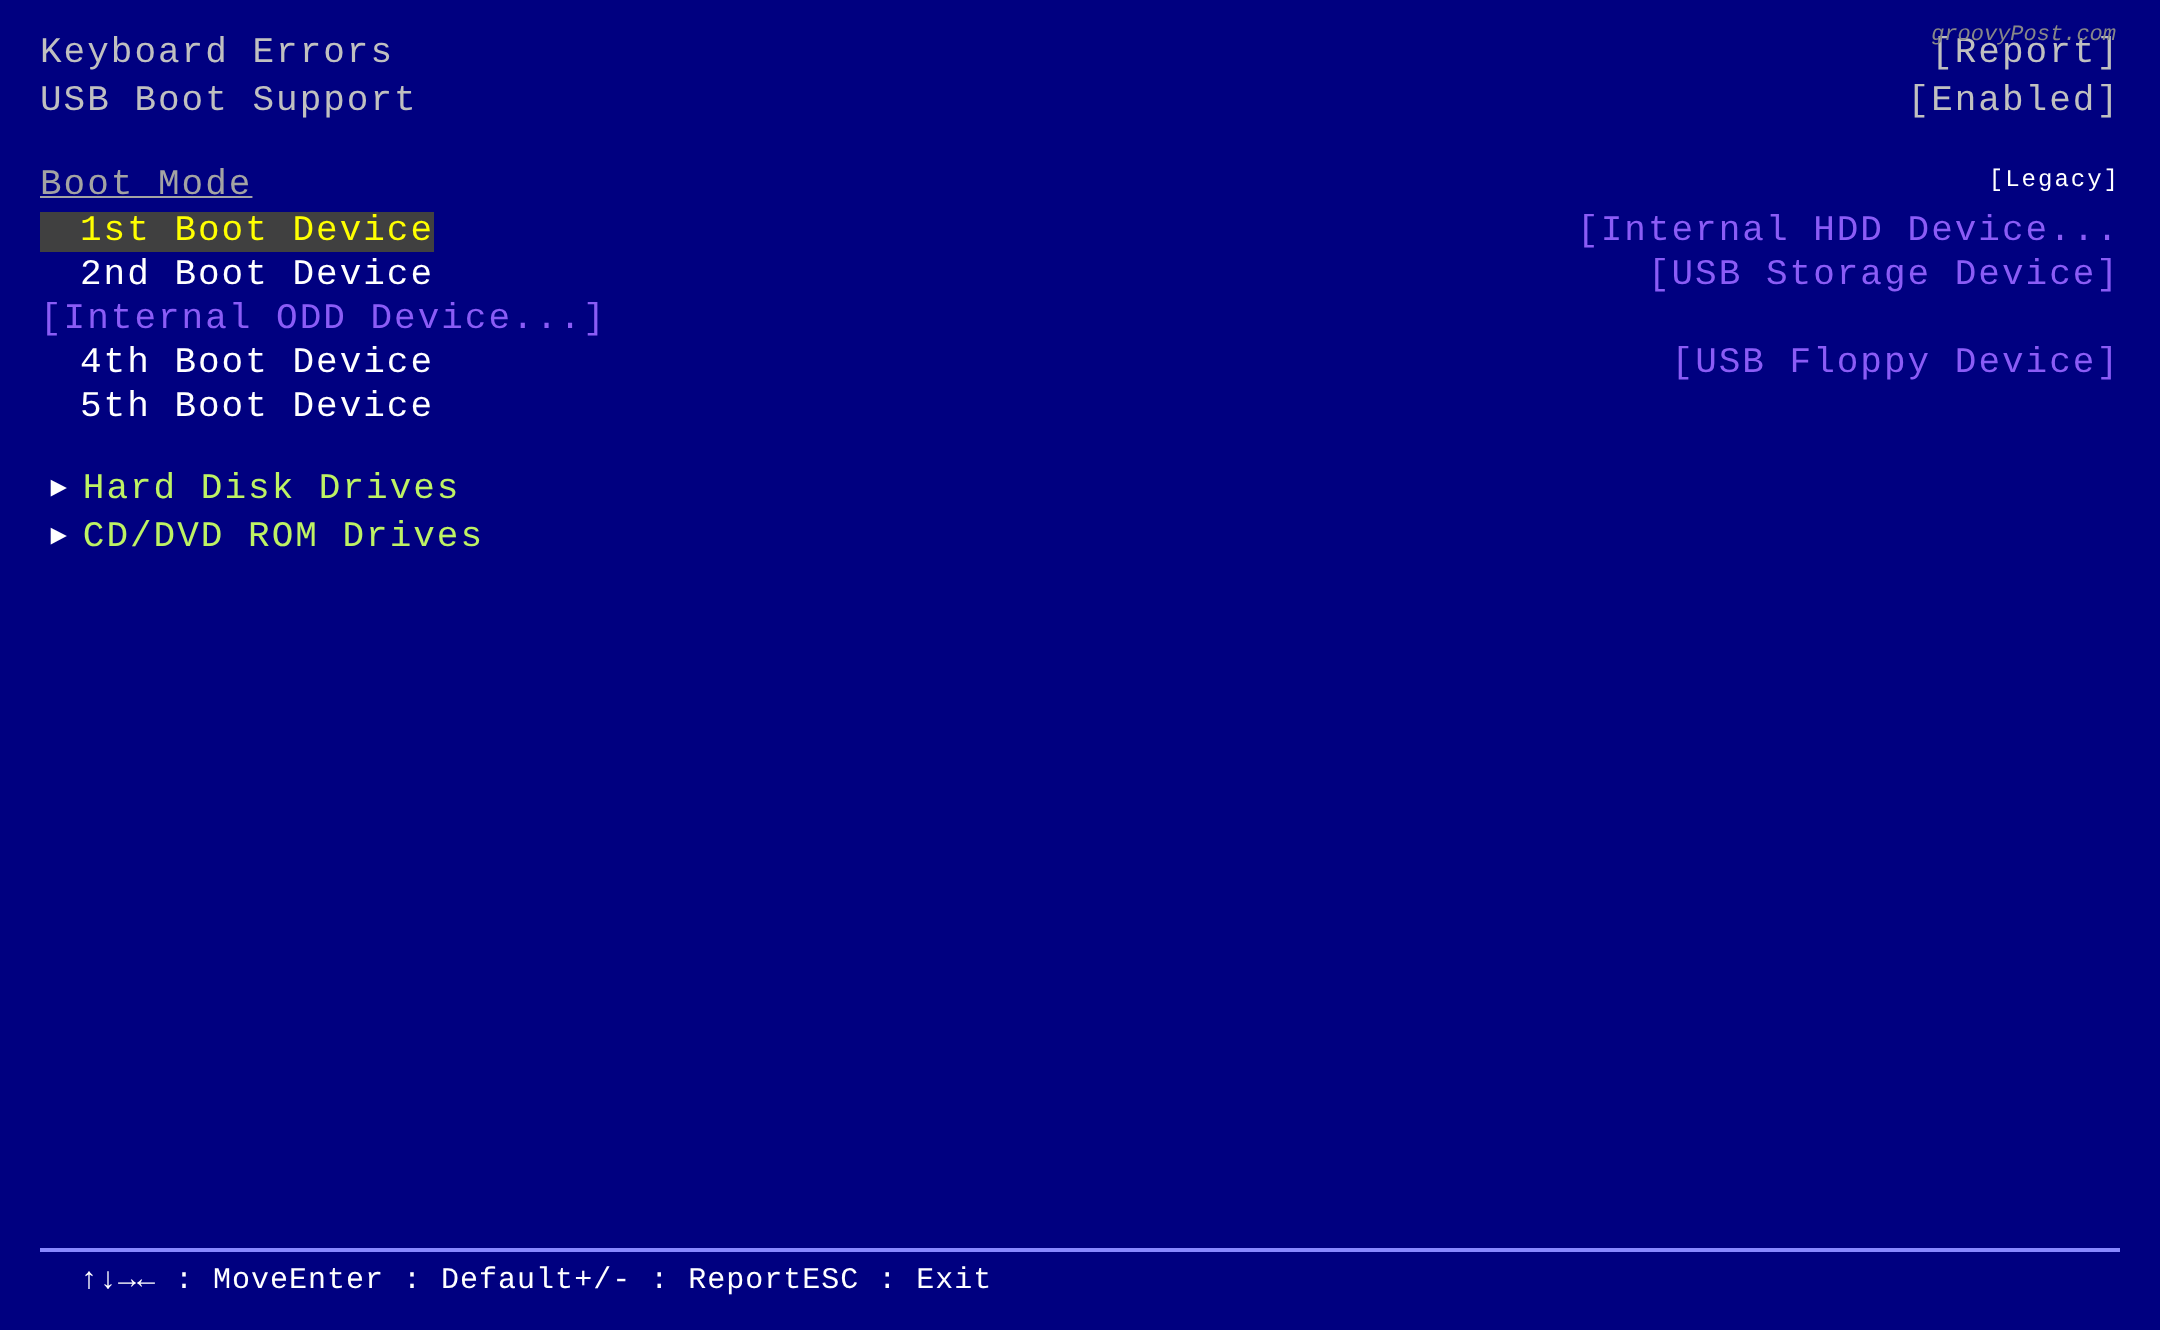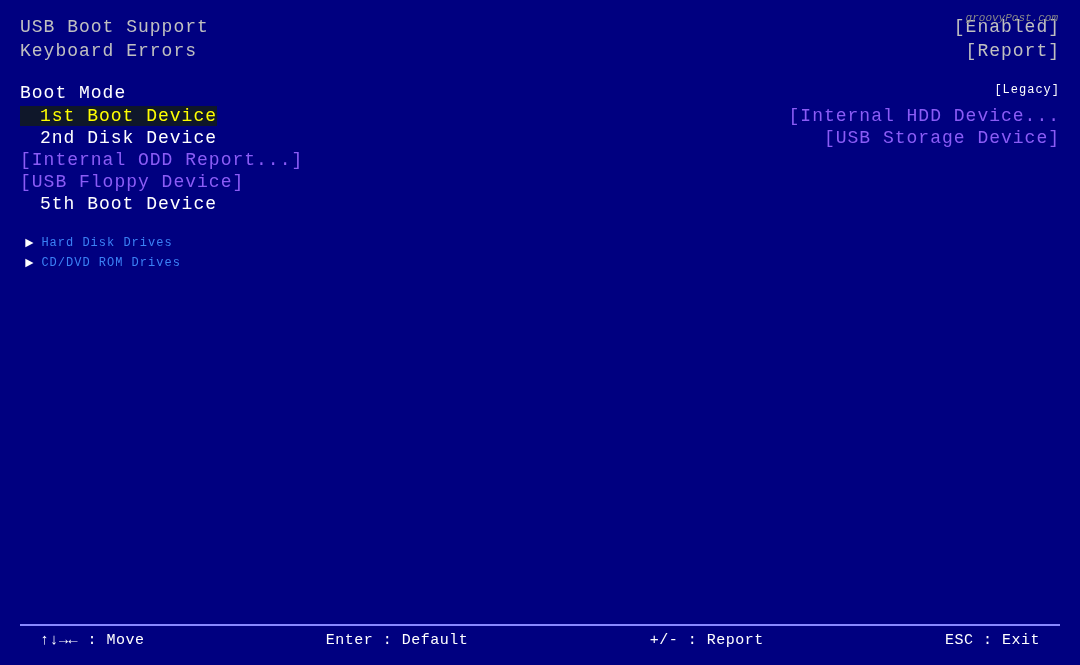--- a/index.html
+++ b/index.html
@@ -82,48 +82,47 @@
     }
 
     .boot-device-value {
       color: #8b5cf6;
       font-size: 18px;
       letter-spacing: 1px;
     }
 
     .selected-boot .boot-device-label {
       color: #ffff00;
-      background-color: #0f172a;
+      background-color: #404040;
     }
 
     .submenu-item {
       display: flex;
       align-items: center;
       padding: 2px 0;
     }
 
     .arrow-icon {
       color: #ffffff;
       font-size: 14px;
       margin-right: 8px;
       padding-left: 5px;
     }
 
     .submenu-label {
-      color: #3b82f6;
-      font-size: 12px;
+      color: #bef264;
+      font-size: 18px;
       letter-spacing: 1px;
     }
 
     .footer-bar {
       background-color: #000080;
       border-top: 2px solid #8888ff;
       padding: 6px 20px;
       display: flex;
-      flex-direction: column;
       gap: 3px;
     }
 
     .footer-row {
       display: flex;
       justify-content: space-between;
       align-items: center;
     }
 
     .footer-item {
@@ -132,69 +131,71 @@
       letter-spacing: 0.5px;
     }
 
     .boot-mode-row {
       display: flex;
       justify-content: space-between;
       padding: 2px 0;
     }
 
     .boot-mode-label {
-      color: #ffffff;
-      font-size: 18px;
-      letter-spacing: 1px;
+      color: #a3a3a3;
+      font-size: 18px;
+      letter-spacing: 1px;
+      text-decoration: underline;
     }
 
     .boot-mode-value {
       color: #ffffff;
       font-size: 12px;
       letter-spacing: 1px;
     }
   </style>
 </head>
 <body>
 
 <div class="bios-screen" data-interactable="false">
 
   <div class="watermark" data-interactable="false">groovyPost.com</div>
 
   <div class="main-content" data-interactable="false">
 
     <div class="bios-row" data-interactable="false">
+      <span class="label-text" data-interactable="false">Keyboard Errors</span>
+      <span class="value-text" data-interactable="false">[Report]</span>
+    </div>
+    <div class="bios-row" data-interactable="false">
       <span class="label-text" data-interactable="false">USB Boot Support</span>
       <span class="value-text" data-interactable="false">[Enabled]</span>
-    </div>
-    <div class="bios-row" data-interactable="false">
-      <span class="label-text" data-interactable="false">Keyboard Errors</span>
-      <span class="value-text" data-interactable="false">[Report]</span>
     </div>
 
     <div class="section-gap"></div>
 
     <div class="boot-mode-row" data-interactable="true">
       <span class="boot-mode-label" data-interactable="false">Boot Mode</span>
       <span class="boot-mode-value" data-interactable="false">[Legacy]</span>
     </div>
 
     <div data-interactable="false">
       <div class="boot-device-item selected-boot" data-interactable="true">
         <span class="boot-device-label" data-interactable="false">1st Boot Device</span>
         <span class="boot-device-value" data-interactable="false">[Internal HDD Device...</span>
       </div>
       <div class="boot-device-item" data-interactable="true">
-        <span class="boot-device-label" data-interactable="false">2nd Disk Device</span>
+        <span class="boot-device-label" data-interactable="false">2nd Boot Device</span>
         <span class="boot-device-value" data-interactable="false">[USB Storage Device]</span>
       </div>
       <div class="boot-device-item" data-interactable="true">
-        <span class="boot-device-value" data-interactable="false">[Internal ODD Report...]</span>
-      </div>
-      <div class="boot-device-item" data-interactable="true">
+        <span class="boot-device-value" data-interactable="false">[Internal ODD Device...]</span>
+      </div>
+      <div class="boot-device-item" data-interactable="true">
+        <span class="boot-device-label" data-interactable="false">4th Boot Device</span>
         <span class="boot-device-value" data-interactable="false">[USB Floppy Device]</span>
       </div>
       <div class="boot-device-item" data-interactable="true">
         <span class="boot-device-label" data-interactable="false">5th Boot Device</span>
       </div>
     </div>
 
     <div class="section-gap"></div>
 
     <div data-interactable="false">

